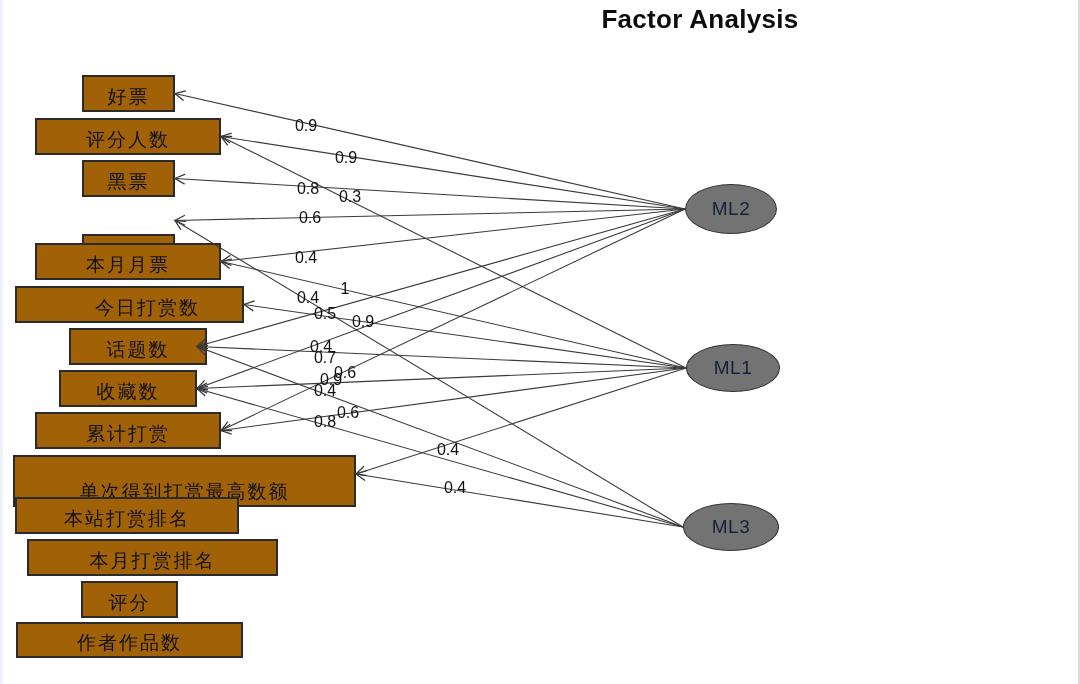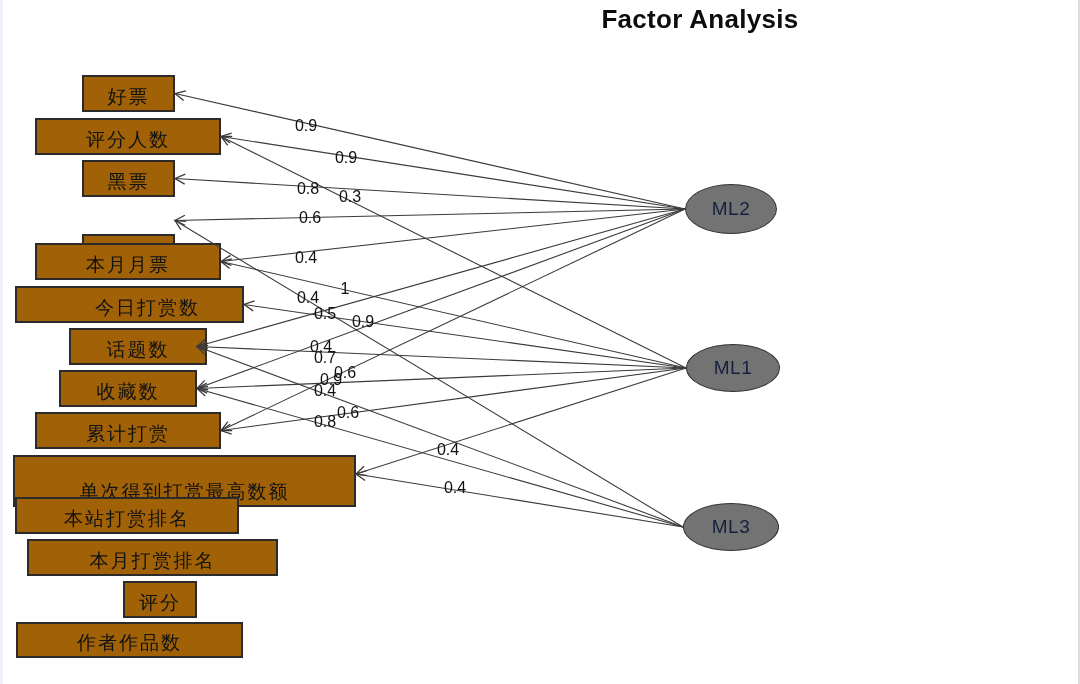--- a/index.html
+++ b/index.html
@@ -106,21 +106,21 @@
       </div>
       <div class="var-box" style="left: 10px; top: 455px; width: 343px; height: 52px;">
         <span class="var-label">单次得到打赏最高数额</span>
       </div>
       <div class="var-box" style="left: 12px; top: 497px; width: 224px; height: 37px;">
         <span class="var-label">本站打赏排名</span>
       </div>
       <div class="var-box" style="left: 24px; top: 539px; width: 251px; height: 37px;">
         <span class="var-label">本月打赏排名</span>
       </div>
-      <div class="var-box" style="left: 78px; top: 581px; width: 74px; height: 37px; margin-left: 42px;">
+      <div class="var-box" style="left: 78px; top: 581px; width: 97px; height: 37px;">
         <span class="var-label">评分</span>
       </div>
       <div class="var-box" style="left: 13px; top: 622px; width: 227px; height: 36px;">
         <span class="var-label">作者作品数</span>
       </div>
       <div class="factor-ellipse" style="left: 682px; top: 184px; width: 92px; height: 50px;">
         <span class="factor-label">ML2</span>
       </div>
       <div class="factor-ellipse" style="left: 683px; top: 344px; width: 94px; height: 48px;">
         <span class="factor-label">ML1</span>

